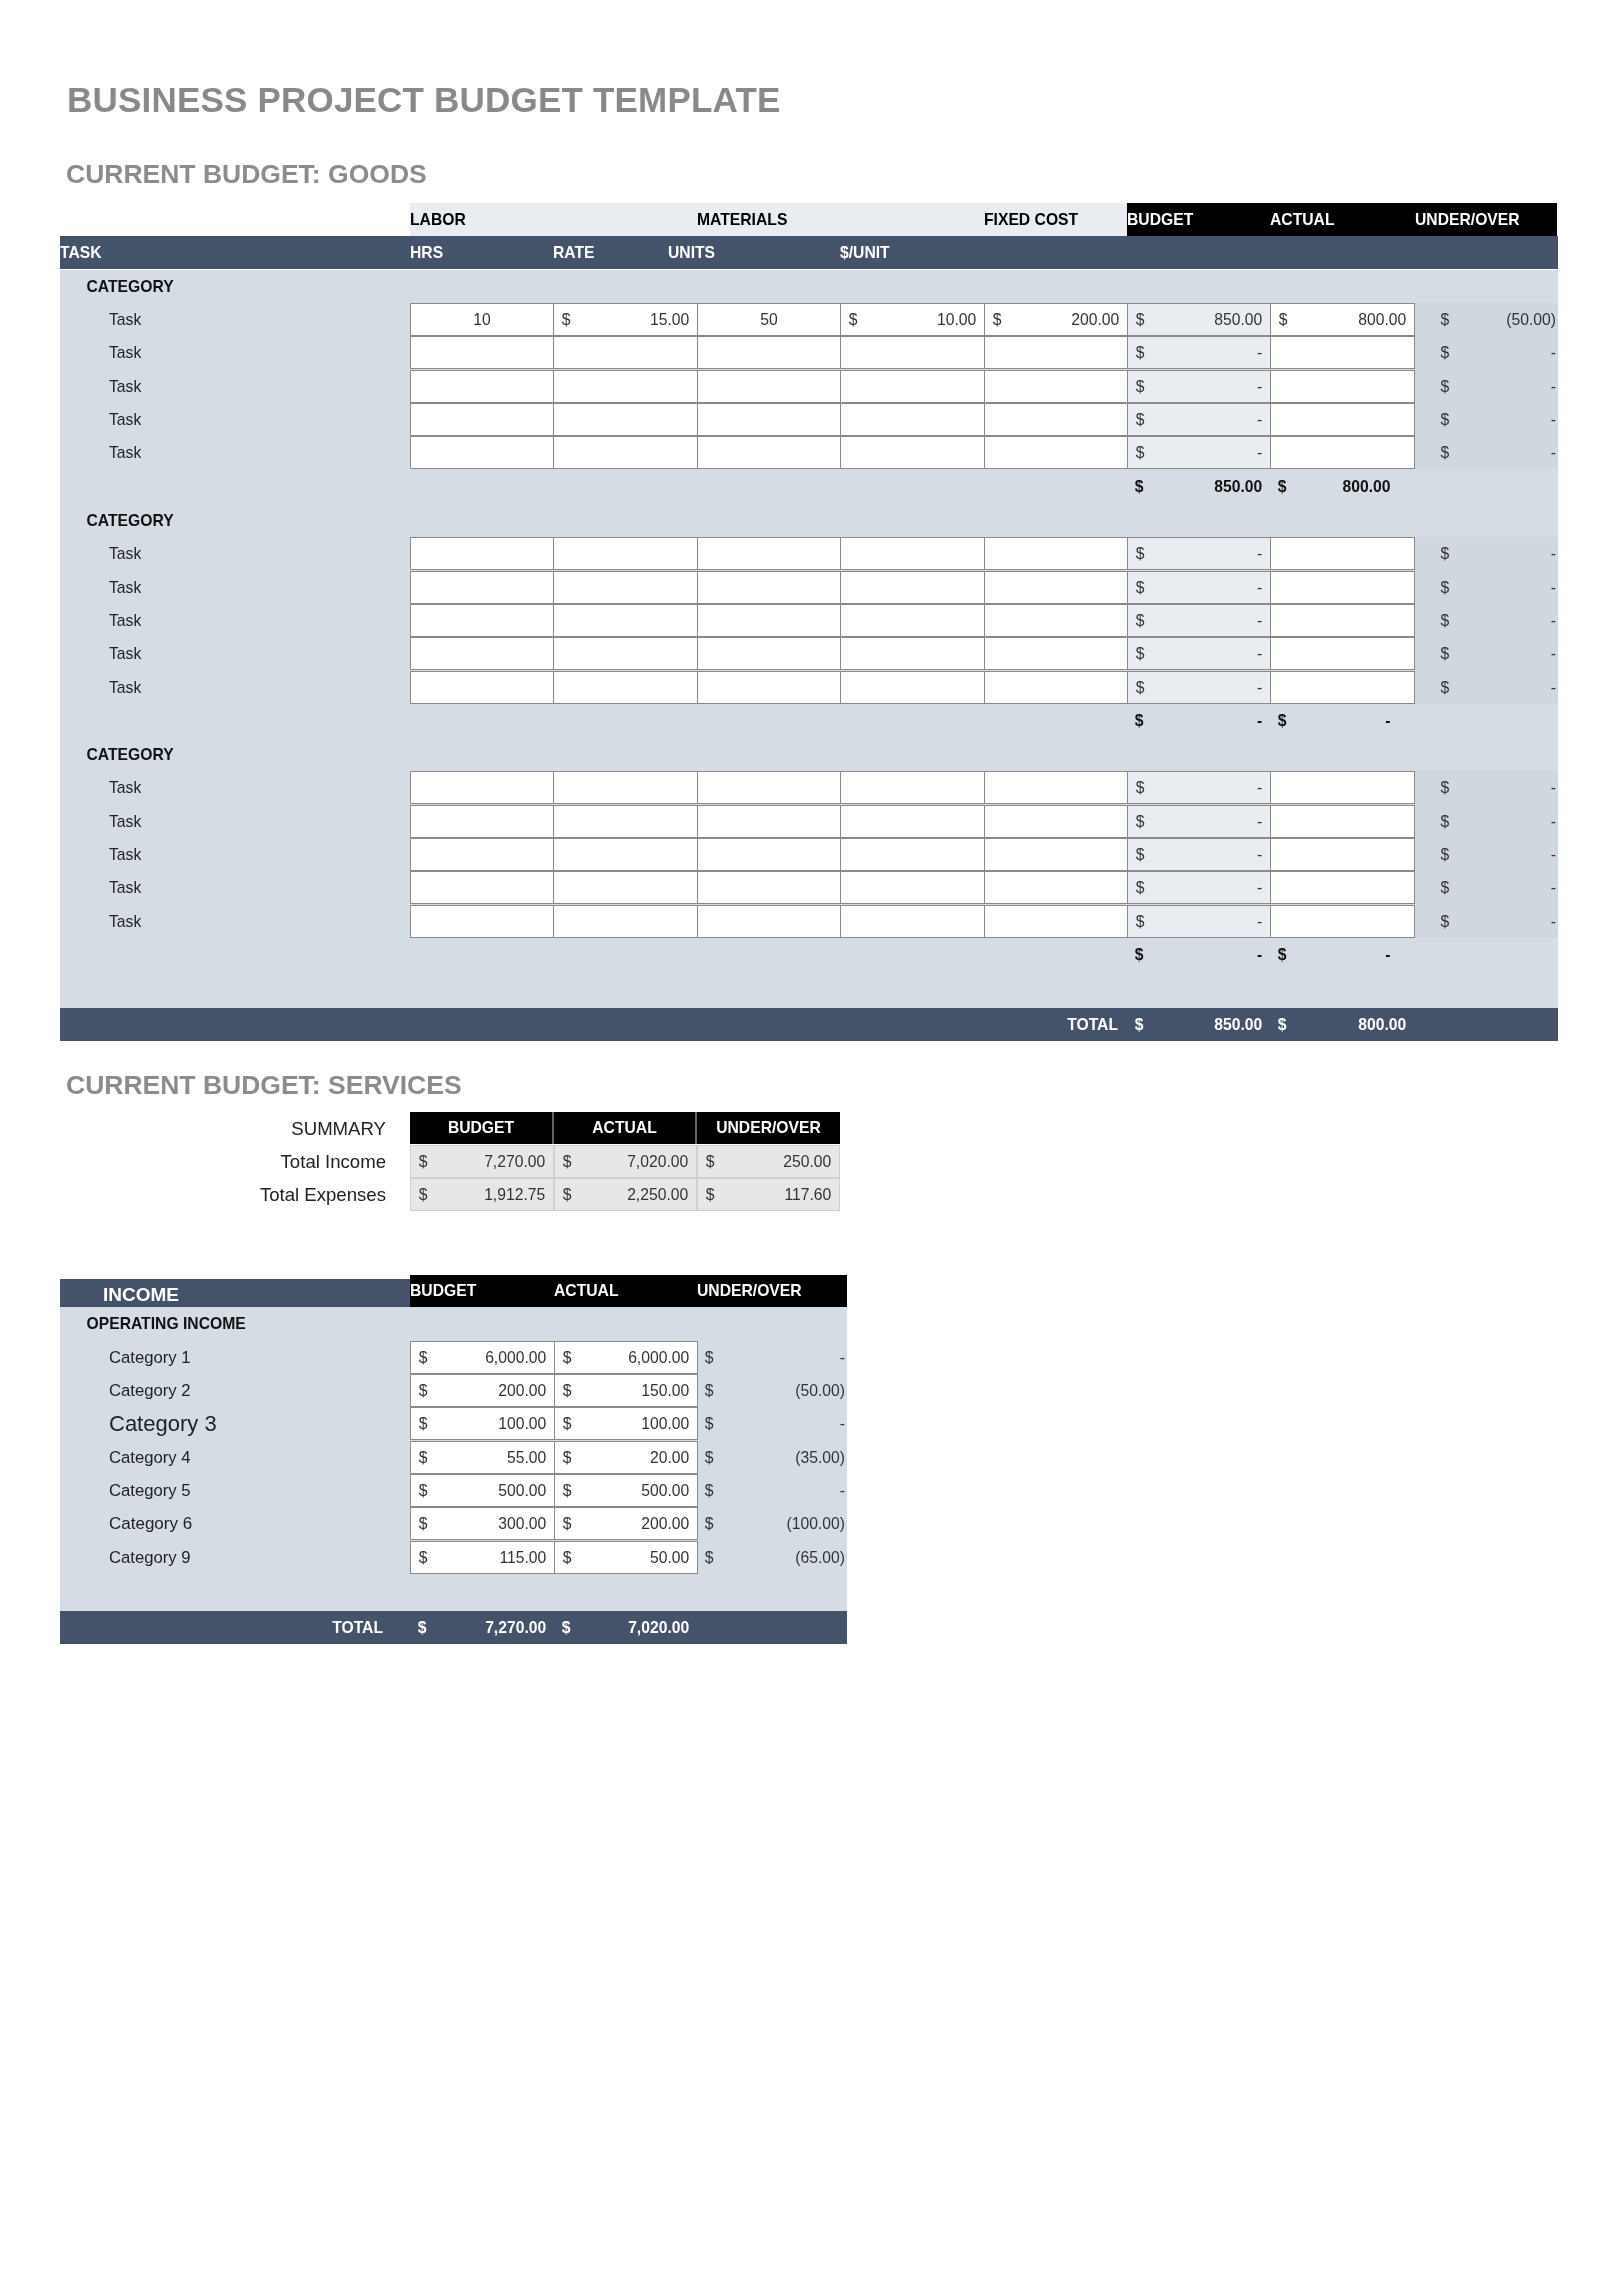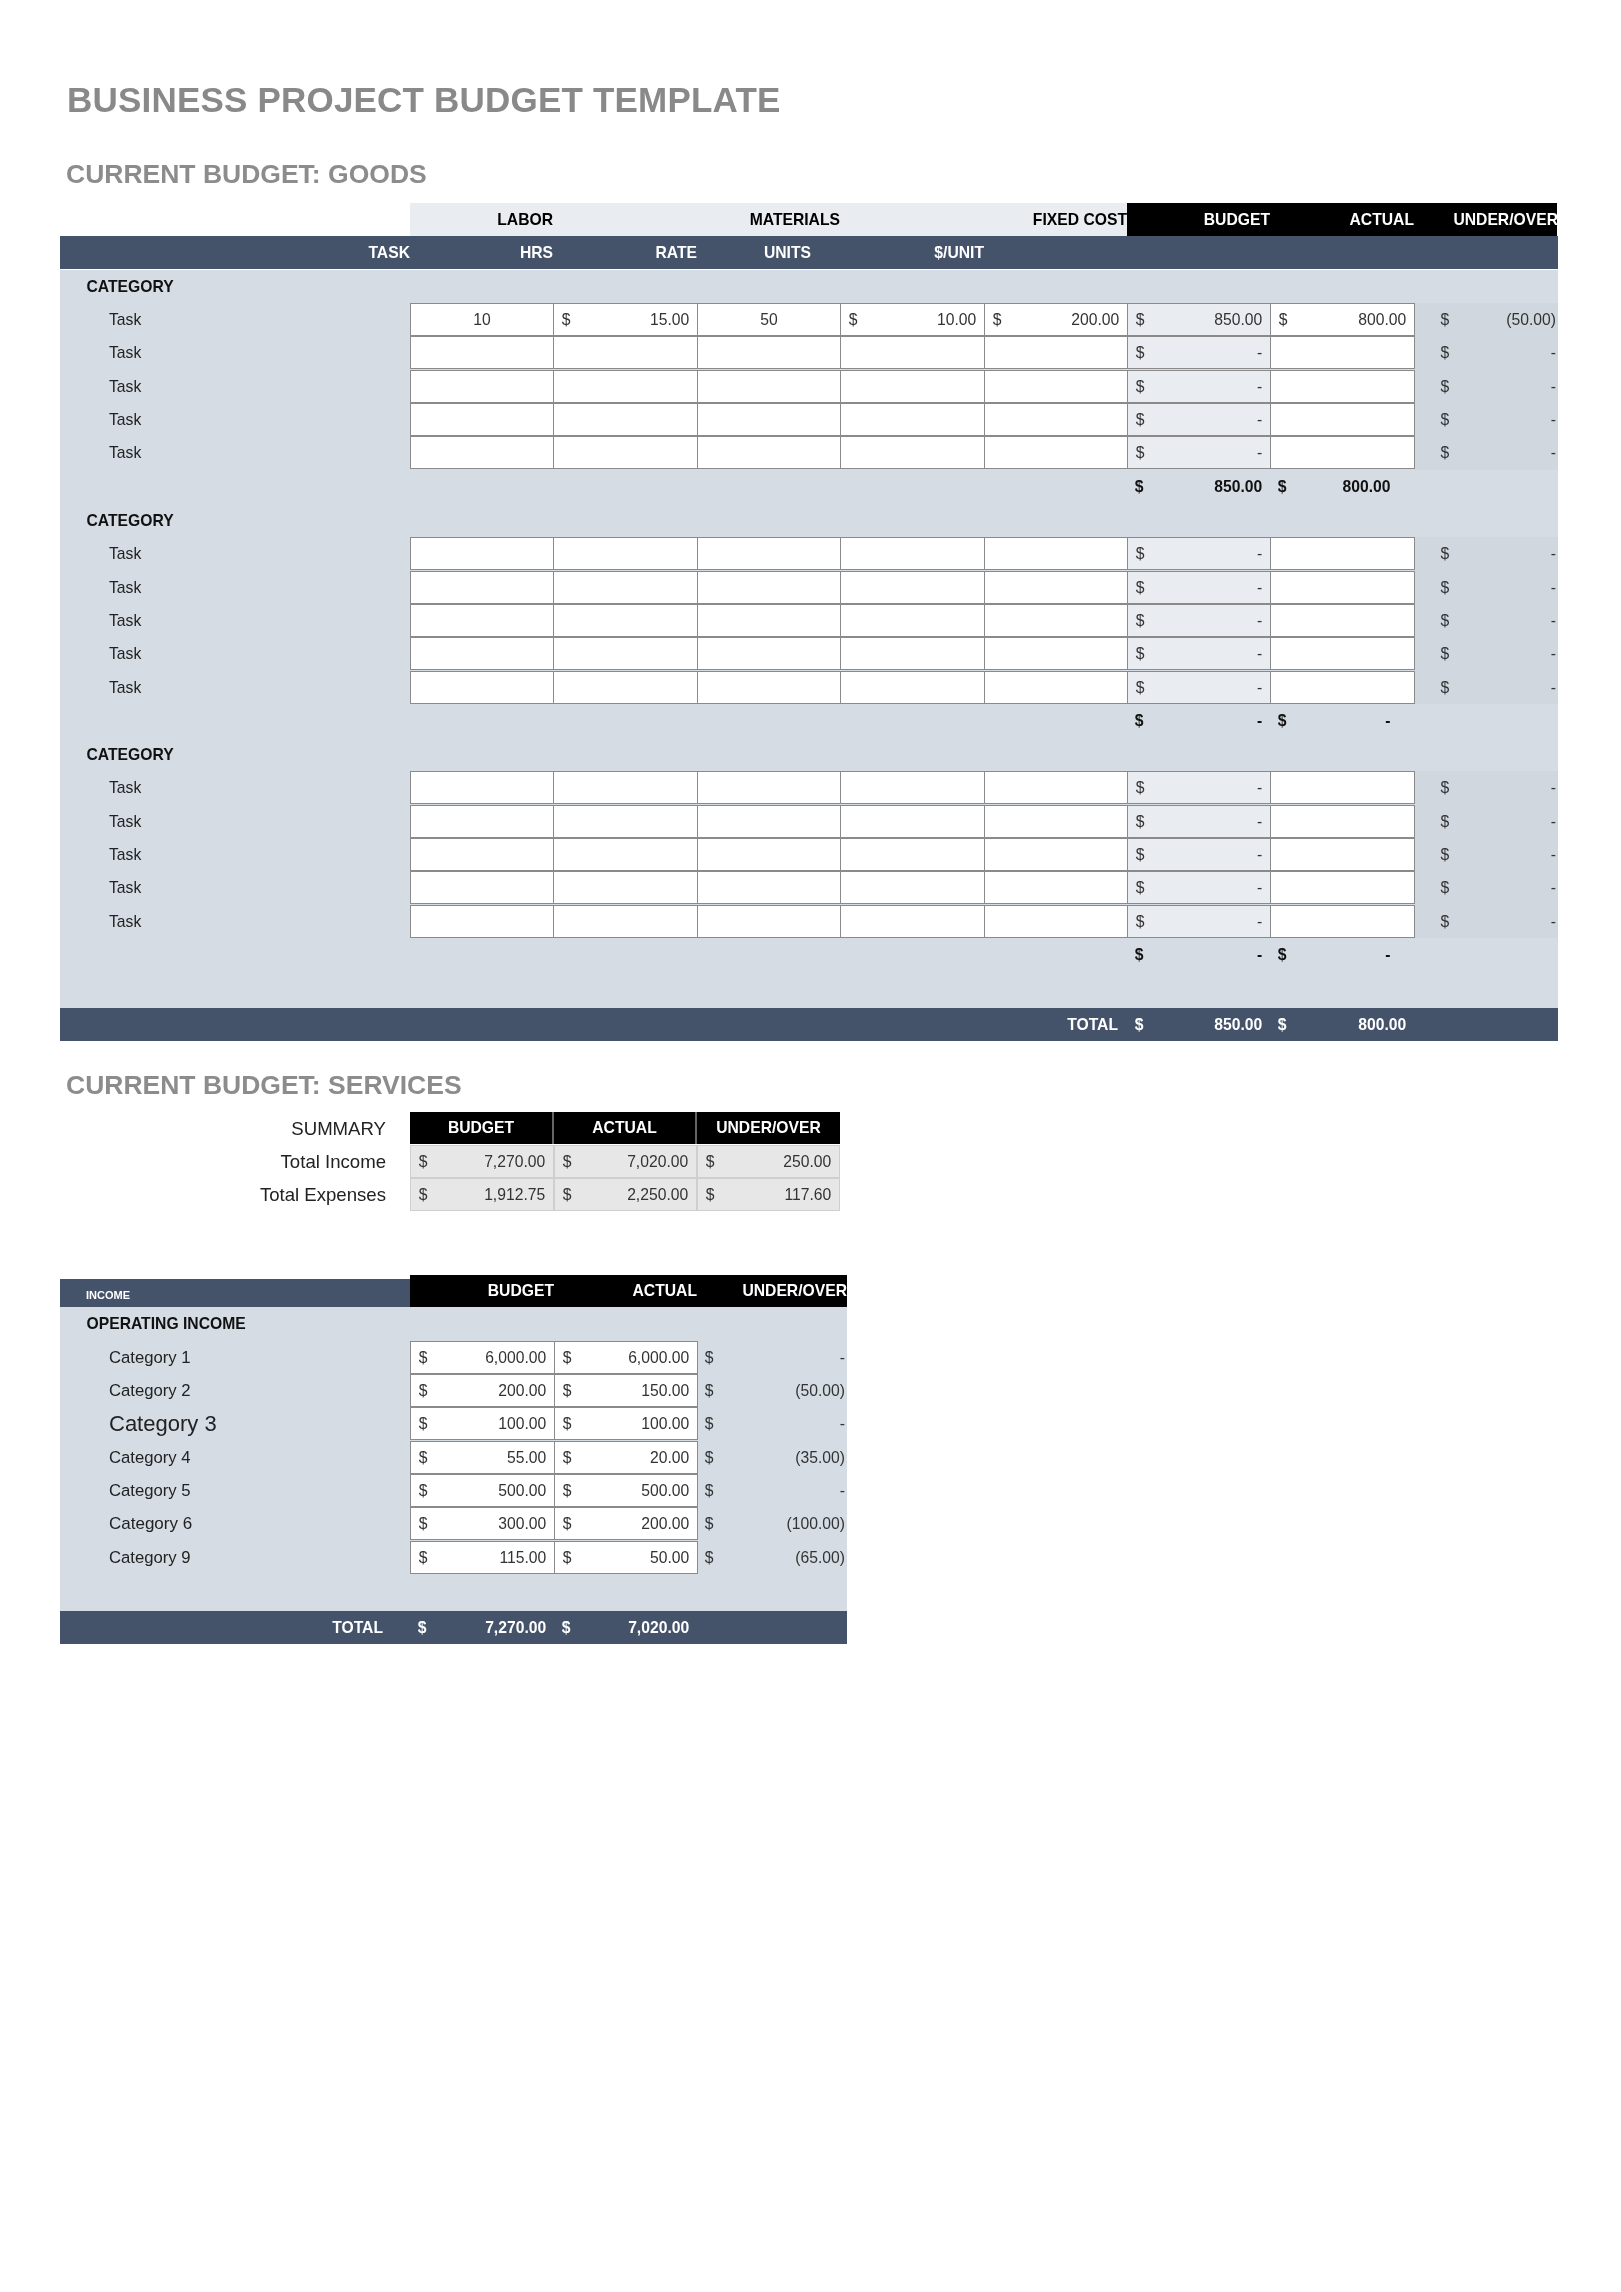--- a/index.html
+++ b/index.html
@@ -10,21 +10,21 @@
   .section-title { position: absolute; left: 66px; font-size: 26.5px; font-weight: bold; color: #8c8c8c; }
 
   
   .goods { position: absolute; left: 60px; top: 203px; width: 1498px; }
   .hdr-top-light { position: absolute; left: 350px; top: 0; width: 717px; height: 33px; background: #e9ecf1; }
   .hdr-top-black { position: absolute; left: 1067px; top: 0; width: 430px; height: 33px; background: #000; }
   .hdr-dark { position: absolute; left: 0; top: 33px; width: 1498px; height: 33px; background: #44526a; }
   .body-bg { position: absolute; left: 0; top: 67px; width: 1498px; height: 738px; background: #d5dce4; }
   .total-bar { position: absolute; left: 0; top: 805px; width: 1498px; height: 33px; background: #44526a; }
 
-  .hlabel { position: absolute; font-size: 15.7px; font-weight: bold; text-align: right; line-height: 33px; height: 33px; }
+  .hlabel { position: absolute; font-size: 15.7px; font-weight: bold; text-align: left; line-height: 33px; height: 33px; }
   .hlabel.dark { color: #000; }
   .hlabel.white { color: #fff; }
 
   .cat-label { position: absolute; left: 26.5px; font-size: 15.7px; font-weight: bold; color: #111; line-height: 33px; }
   .task-label { position: absolute; left: 49px; font-size: 15.7px; color: #222; line-height: 33px; }
 
   .cell { position: absolute; height: 33px; background: #fff; border: 1px solid #8a8a8a; border-top-width: 1px; font-size: 15.7px; color: #333; line-height: 31px; }
   .cell.budget { background: #e9ecf1; }
   .cell .cur { position: absolute; left: 7.8px; top: 0; }
   .cell .val { position: absolute; right: 7.8px; top: 0; }
@@ -42,21 +42,21 @@
   .tot .val { position: absolute; right: 7.8px; }
 
   
   .summary-label { position: absolute; font-size: 18.6px; color: #222; text-align: right; width: 294px; line-height: 33px; }
   .blk-hdr { position: absolute; height: 32px; background: #000; color: #fff; font-size: 15.7px; font-weight: bold; text-align: center; line-height: 32px; border-right: 2px solid #666; }
   .gcell { position: absolute; height: 33px; background: #e7e7e7; border: 1px solid #cfcfcf; font-size: 15.7px; color: #333; line-height: 31px; }
   .gcell .cur { position: absolute; left: 7.8px; }
   .gcell .val { position: absolute; right: 7.8px; }
 
   .income { position: absolute; left: 60px; top: 1275px; width: 787px; }
-  .inc-hdr { position: absolute; left: 0; top: 4px; width: 350px; height: 32px; background: #44526a; color: #fff; font-size: 11px; font-weight: bold; line-height: 32px; padding-left: 26px; }
+  .inc-hdr { position: absolute; left: 0; top: 4px; width: 350px; height: 32px; background: #44526a; color: #fff; font-size: 19px; font-weight: bold; line-height: 32px; padding-left: 43px; }
   .inc-hdr-blk { position: absolute; left: 350px; top: 0; width: 437px; height: 32px; background: #000; }
   .inc-body { position: absolute; left: 0; top: 32px; width: 787px; height: 304px; background: #d5dce4; }
   .inc-total { position: absolute; left: 0; top: 336px; width: 787px; height: 33px; background: #44526a; }
 </style>
 </head>
 <body>
 
 <div class="page-title">BUSINESS PROJECT BUDGET TEMPLATE</div>
 
 <div class="section-title" style="top:159px;">CURRENT BUDGET: GOODS</div>

